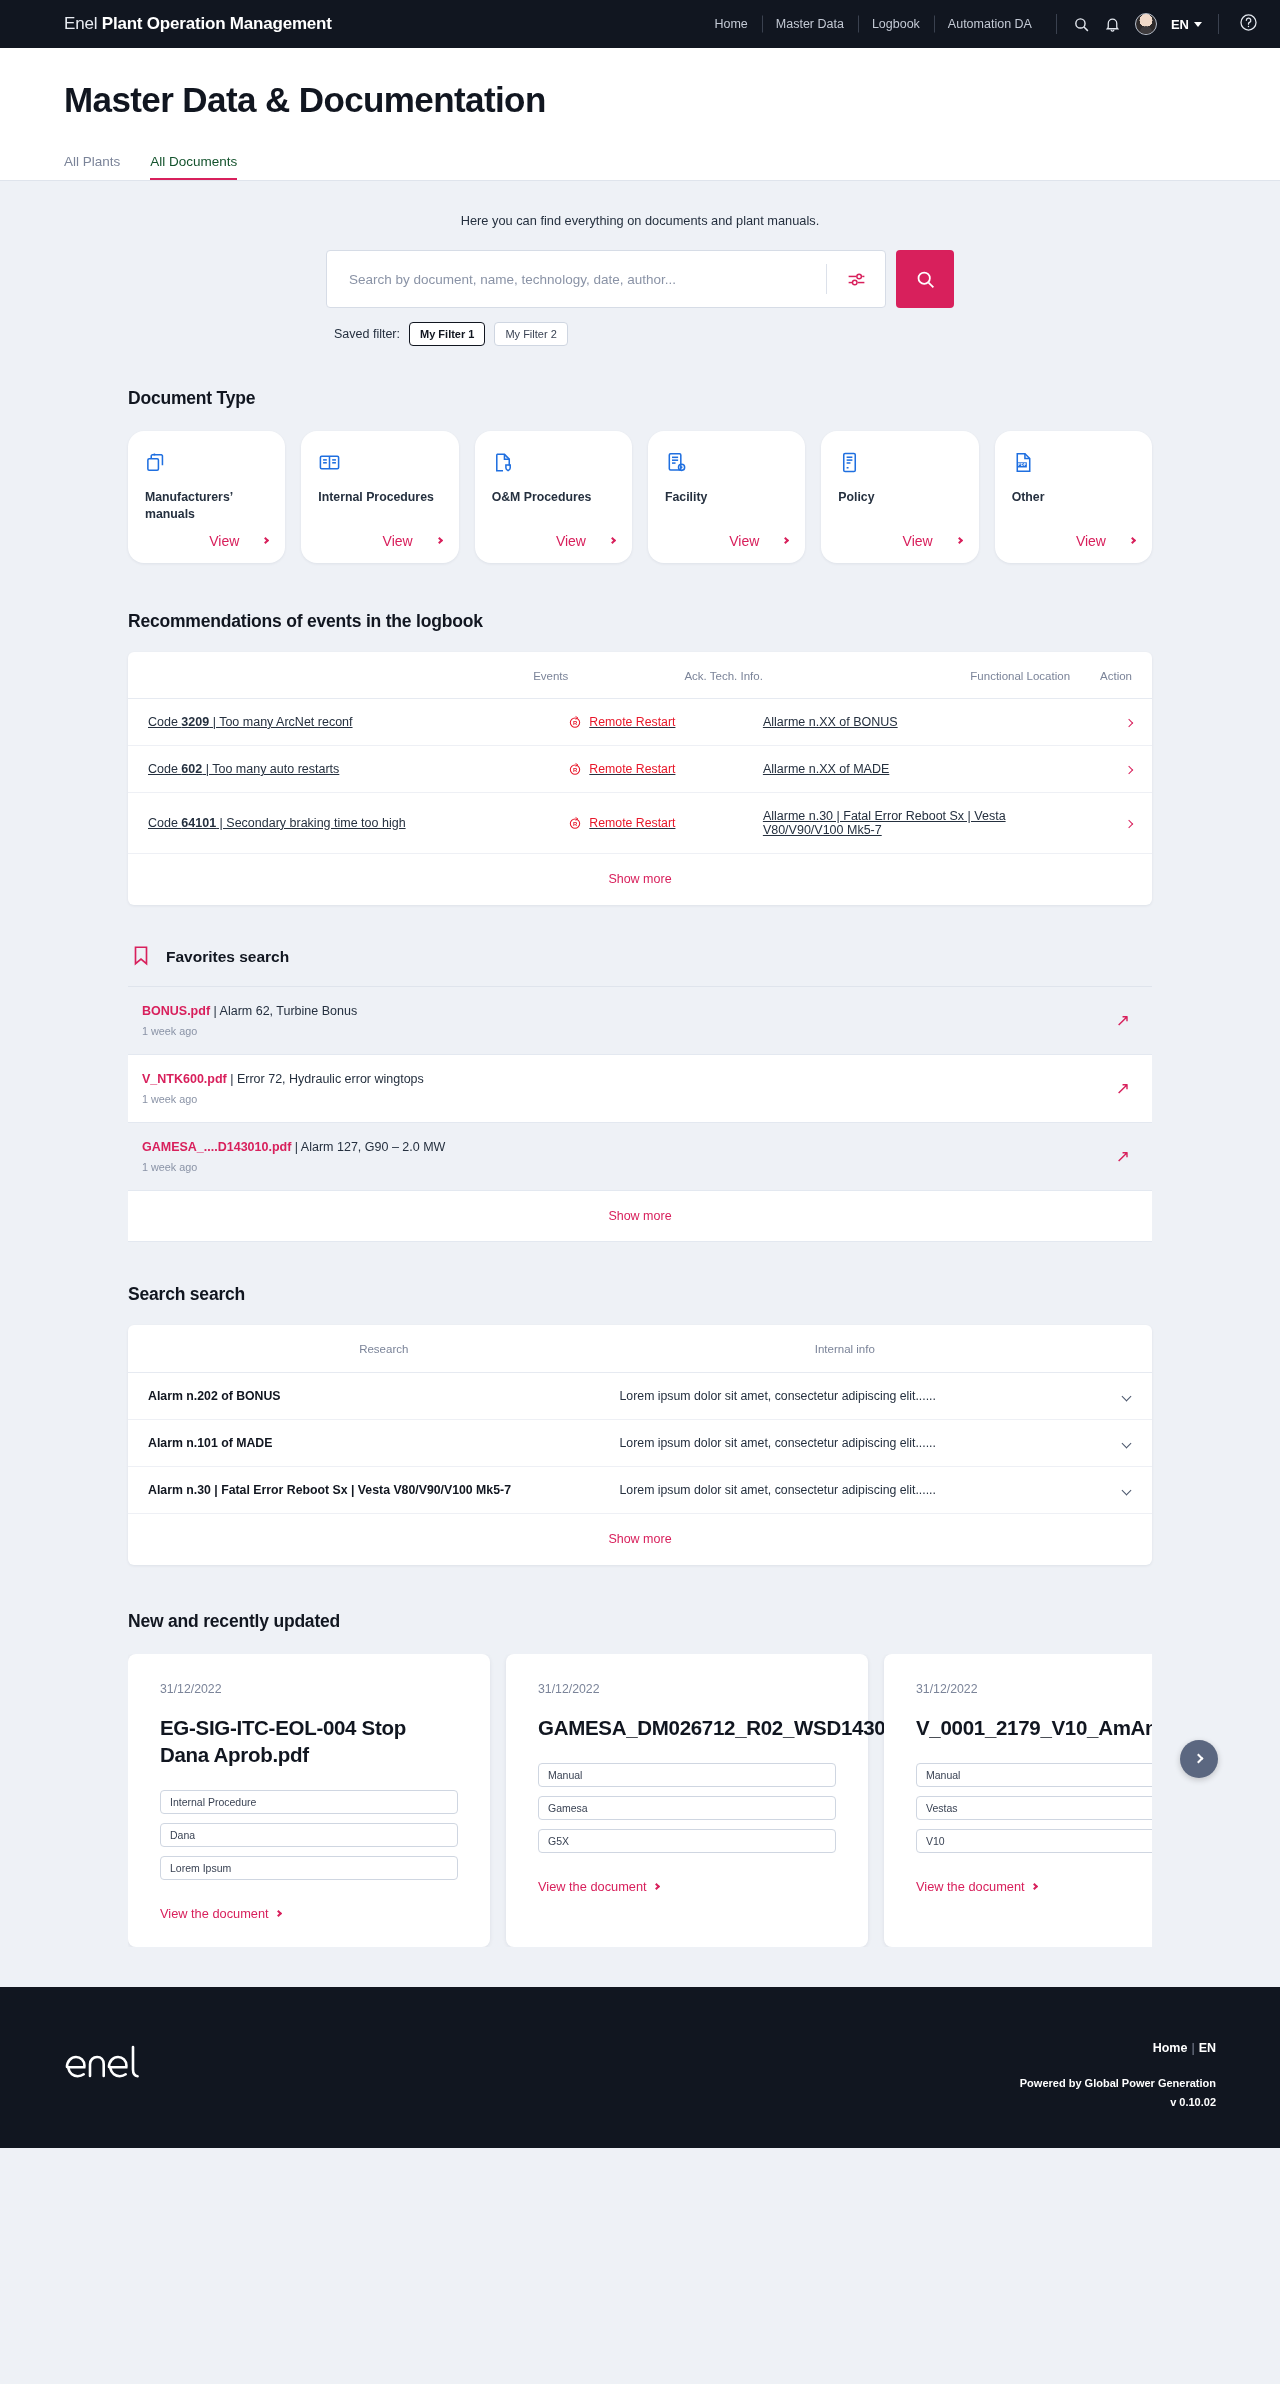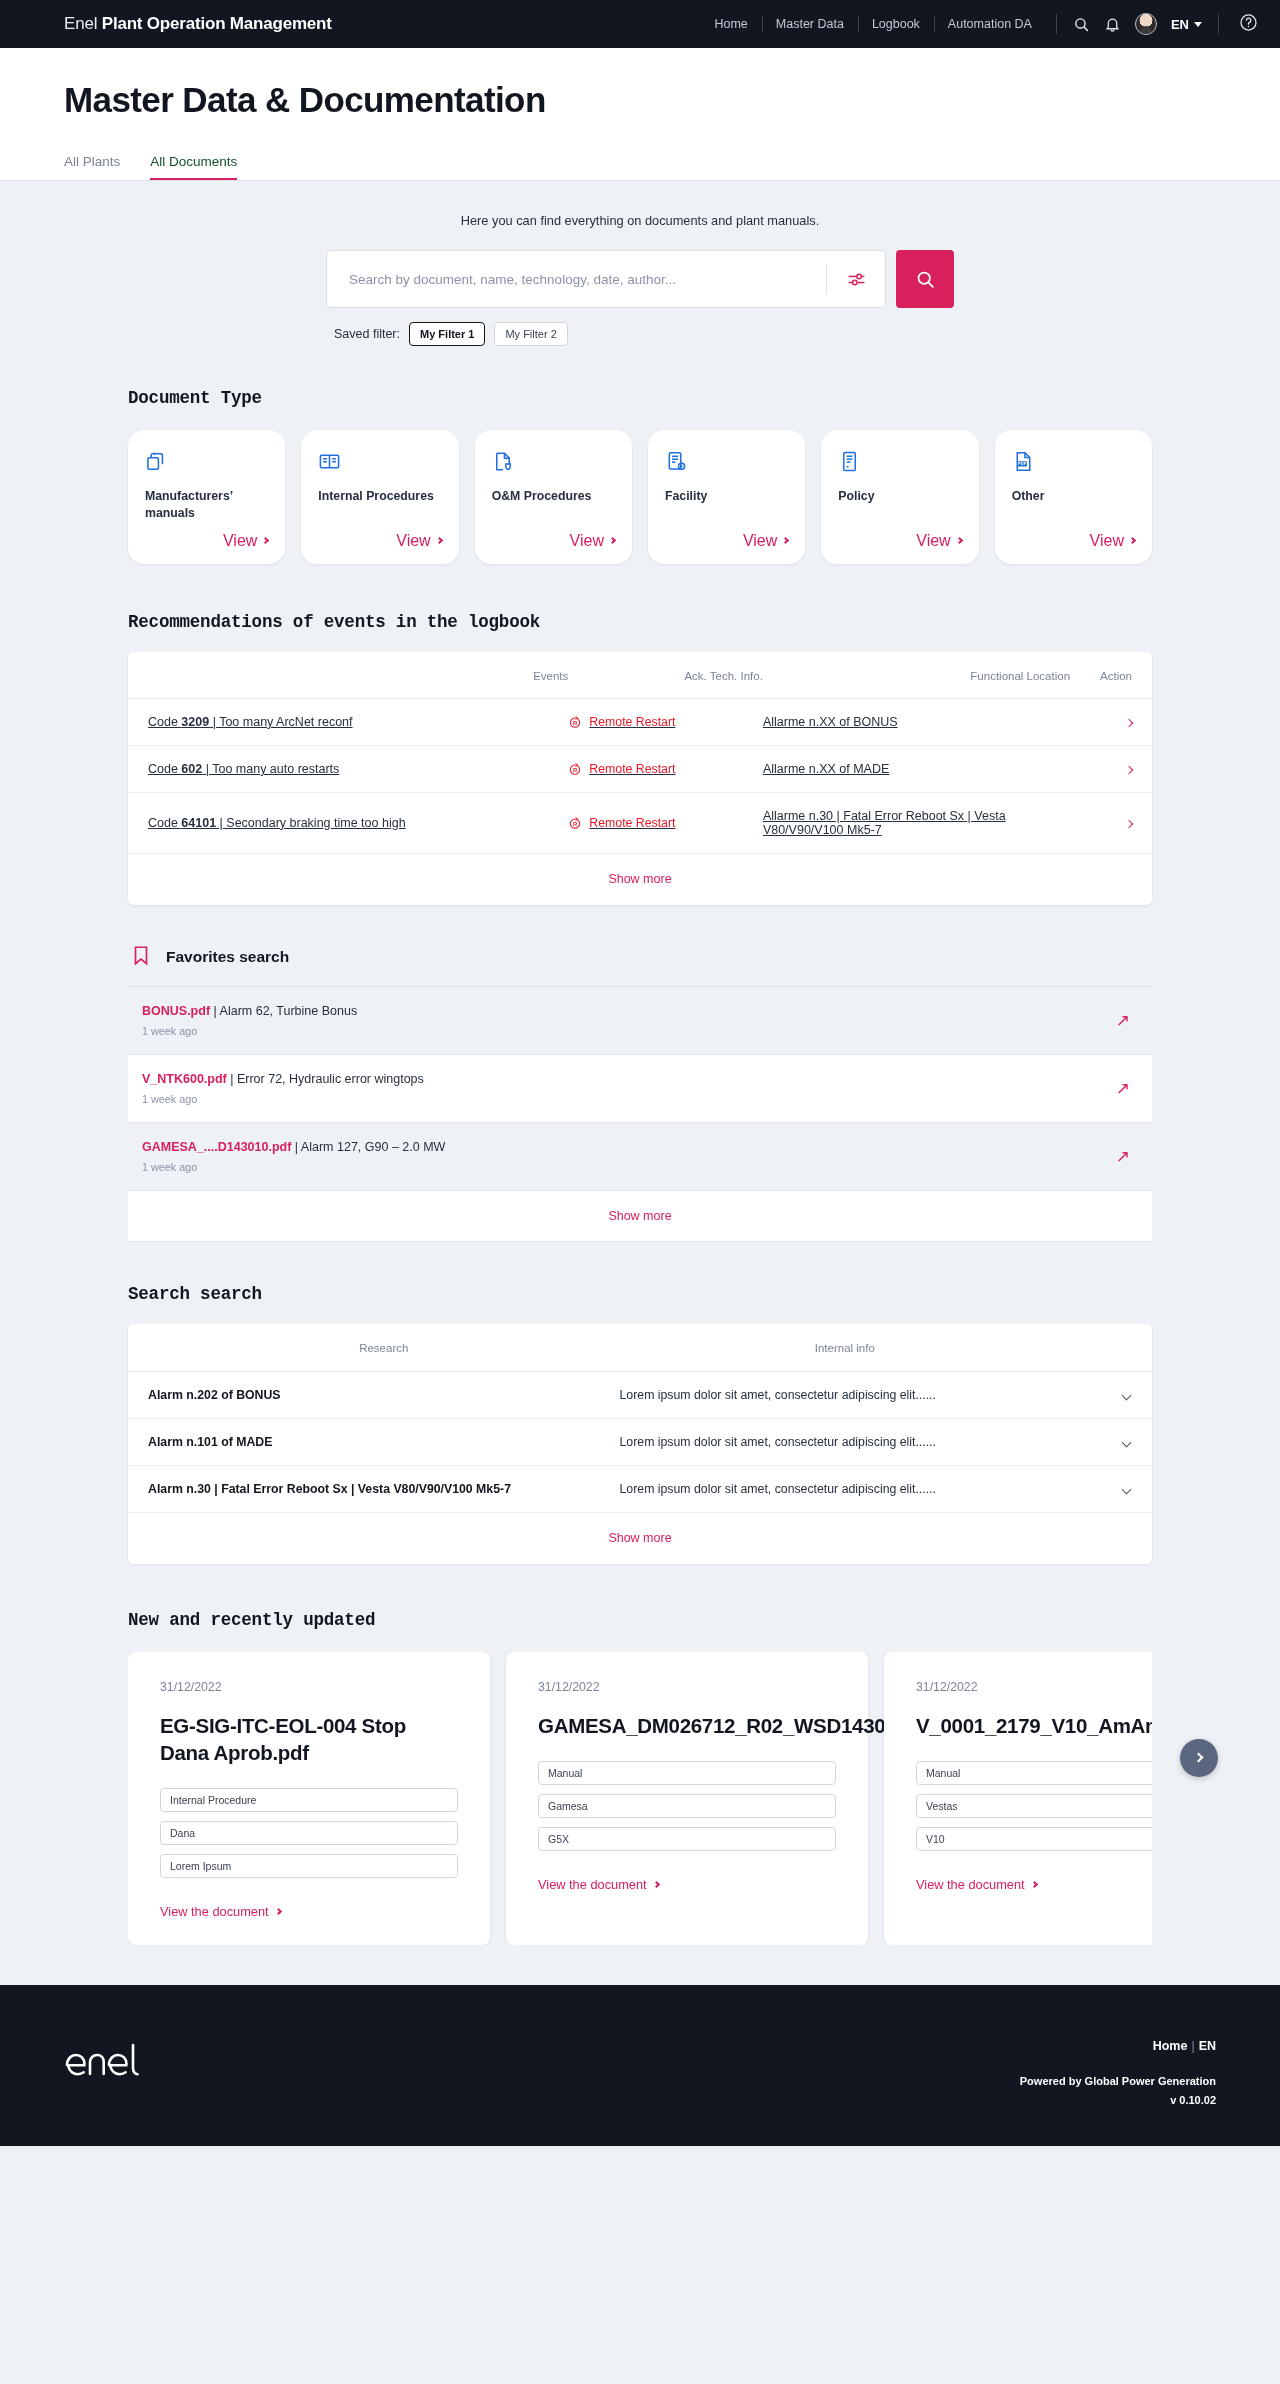--- a/index.html
+++ b/index.html
@@ -87,36 +87,36 @@
   }
   .saved-label { font-size:12.5px; color:#25303f; }
   .chip {
     font-size:11px; padding:5px 10px; border-radius:4px; background:#fff;
     border:1px solid #cfd6e1; color:#3a4354; cursor:pointer; white-space:nowrap;
   }
   .chip.sel { border:1.5px solid #111620; font-weight:700; color:#111620; }
 
   .container { width: 1152px; margin: 0 auto; padding: 0 64px; }
   h2.sec {
-    font-size: 17.5px; font-weight:700; color:#111620; letter-spacing:-.2px;font-family:Liberation Mono, monospace;
+    font-size: 17.5px; font-weight:700; color:#111620; letter-spacing:-.2px;
   }
 
   
   .doctype-sec { padding-top: 42px; }
   .doc-grid { display:flex; gap: 16px; margin-top: 22px; }
   .doc-card {
     flex:1; background:#fff; border-radius:16px; padding:20px 17px 14px;
     min-height: 118px; display:flex; flex-direction:column;
     box-shadow: 0 1px 3px rgba(20,30,50,.07);
   }
   .doc-ic { height: 24px; margin-bottom: 14px; }
   .doc-name { font-size:12.3px; font-weight:700; color:#25303f; line-height:1.38; }
   .view-link {
-    margin-top:auto; align-self:flex-end; display:flex; align-items:center; gap:6px;
-    color:#d8205c; font-size:16px; cursor:pointer; padding-top:10px;
+    margin-top:auto; align-self:flex-end; display:flex; align-items:center; gap:24px;
+    color:#d8205c; font-size:14px; cursor:pointer; padding-top:10px;
   }
   .chev-r { display:inline-block; width:5px;height:5px;border-right:2px solid #d8205c;border-top:2px solid #d8205c;transform:rotate(45deg); }
 
   
   .reco-sec { padding-top: 48px; }
   .panel {
     background:#fff; border-radius:6px; margin-top:20px; overflow:hidden;
     box-shadow: 0 1px 3px rgba(20,30,50,.07);
   }
   table.t { width:100%; border-collapse:collapse; }

